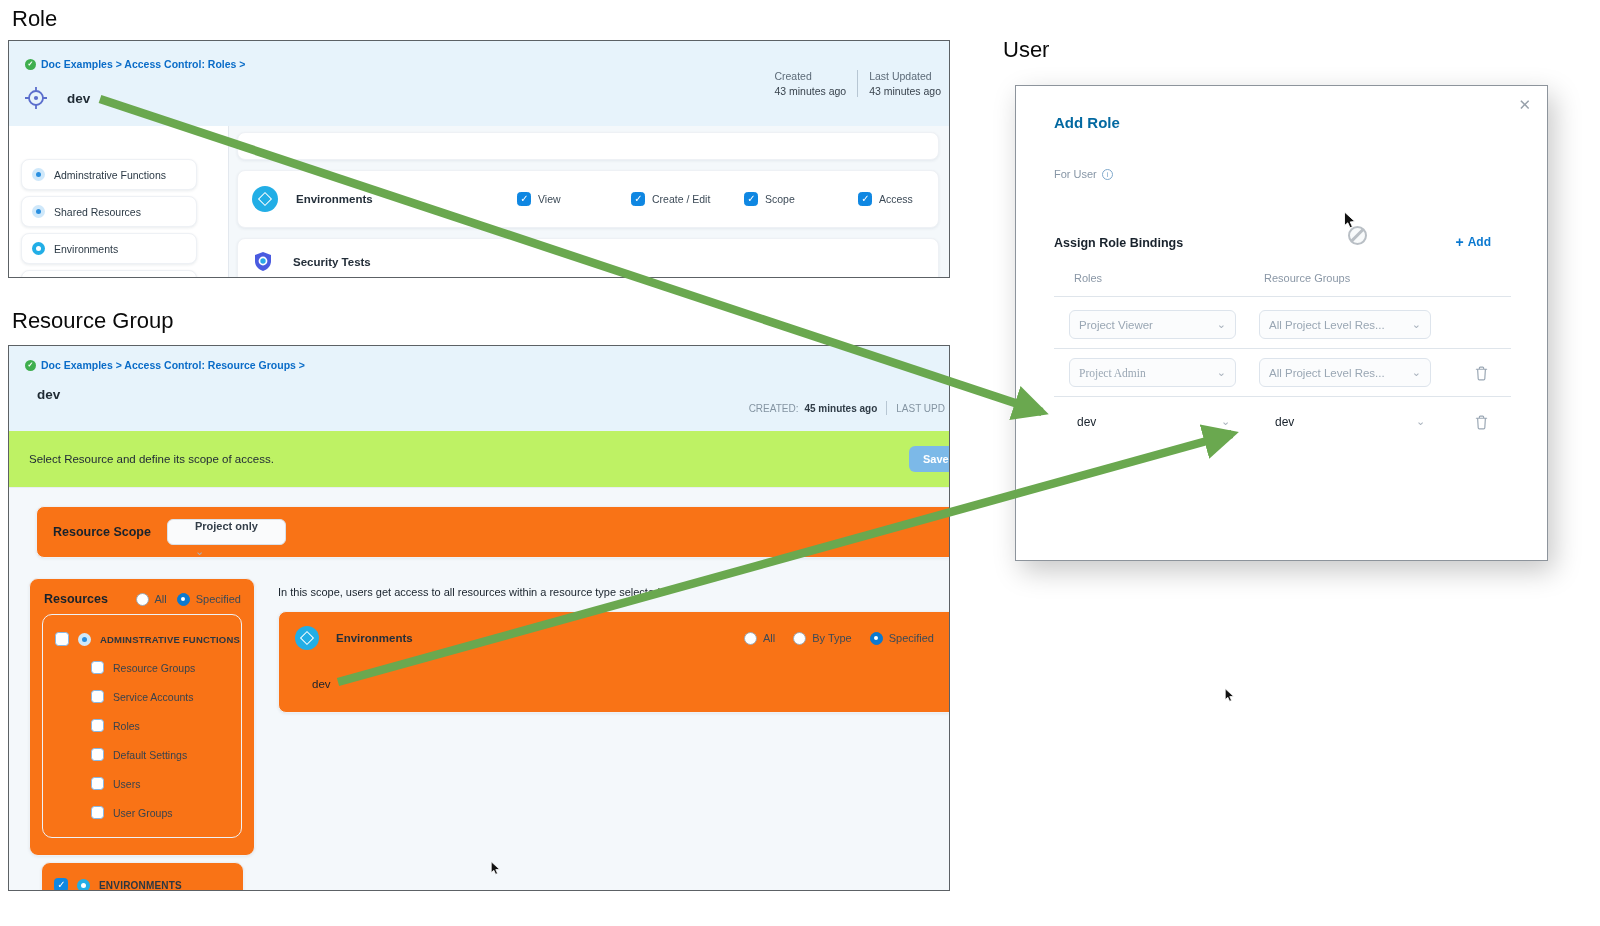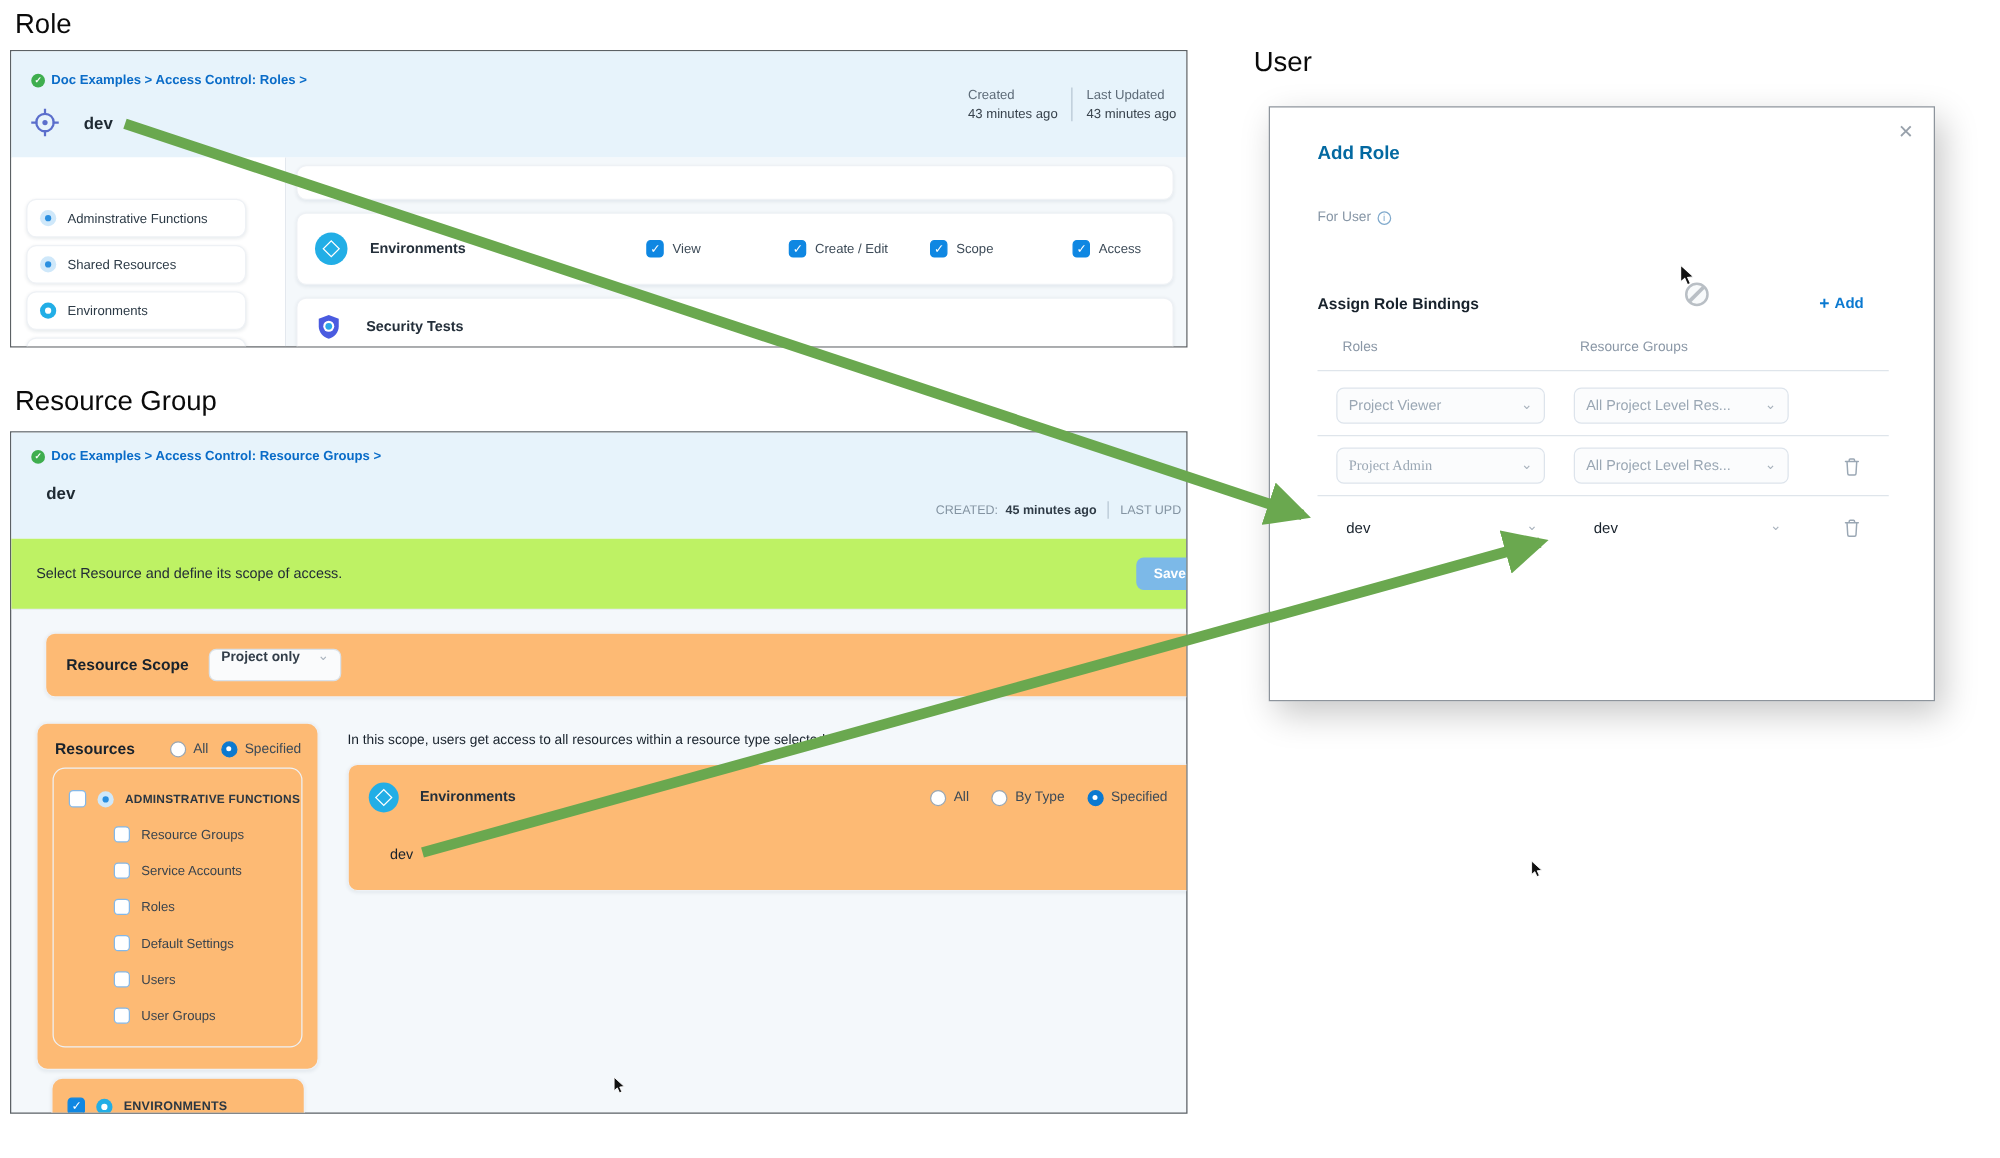--- a/index.html
+++ b/index.html
@@ -49,30 +49,30 @@
   .cb.on { background:#0f87e2; border-color:#0f87e2; }
   .cb.on::after { content:"✓"; position:absolute; left:2.2px; top:0.4px; color:#fff; font-size:10px; }
   .cb-lbl { font-size:10.5px; color:#3c4a57; }
   .pgroup { position:absolute; top:50%; transform:translateY(-50%); display:flex; align-items:center; gap:7px;margin-left:39px; }
 
   .radio { width:13px; height:13px; border-radius:50%; border:1.5px solid #9aa7b3; background:#fff; flex:0 0 auto; position:relative; }
   .radio.on { background:#0b79d0; border-color:#0b79d0; }
   .radio.on::after { content:""; position:absolute; left:3.6px; top:3.6px; width:4px; height:4px; border-radius:50%; background:#fff; }
   .r-lbl { font-size:11px; color:#3c4a57; }
 
-  .dd { height:26px; border:1px solid #d9e1e9; border-radius:6px; background:#fafbfc; display:flex; align-items:flex-start; gap:14px; padding:0 9px; }
+  .dd { height:26px; border:1px solid #d9e1e9; border-radius:6px; background:#fafbfc; display:flex; align-items:flex-start; gap:14px; padding:0 27px;flex-direction:column; }
   .dd .dd-val { font-size:11px; font-weight:600; color:#333e49; }
   .chev { font-size:11px; color:#a7b1bc; line-height:1; }
 
   .instr-strip { position:absolute; left:0; right:0; top:85px; height:57px; background:#bef264; border-bottom:1px solid #e8edf2; display:flex; align-items:center; padding-left:20px; }
   .instr-txt { font-size:11.5px; color:#222c36; }
   .save-btn { position:absolute; right:-26px; top:15px; width:66px; height:26px; background:#7cb9e8; border:none; border-radius:6px;
               color:#fff; font-size:11px; font-weight:600; text-align:left; padding-left:14px; font-family:inherit; }
 
-  .white-card { position:absolute; background:#fdba74; border:1px solid #eef1f5; border-radius:9px; box-shadow:0 1px 3px rgba(16,42,67,.07); }
+  .white-card { position:absolute; background:#f97316; border:1px solid #eef1f5; border-radius:9px; box-shadow:0 1px 3px rgba(16,42,67,.07); }
 
   .tree { margin:8px 12px 0 12px; border:1px solid #eef1f5; border-radius:10px; padding:10px 0 10px 0; }
   .t-parent { display:flex; align-items:center; gap:9px; padding-left:12px; height:28px; }
   .t-parent .t-plbl { font-size:9.5px; font-weight:700; letter-spacing:.2px; color:#2b3742; }
   .t-child { display:flex; align-items:center; gap:9px; padding-left:48px; height:29px; }
   .t-child .t-clbl { font-size:10.5px; color:#39434d; }
   .cb.sm { width:13px; height:13px; }
 
   
   .modal { position:absolute; left:1015px; top:85px; width:533px; height:476px; background:#fff; border:1px solid #8d949c;

